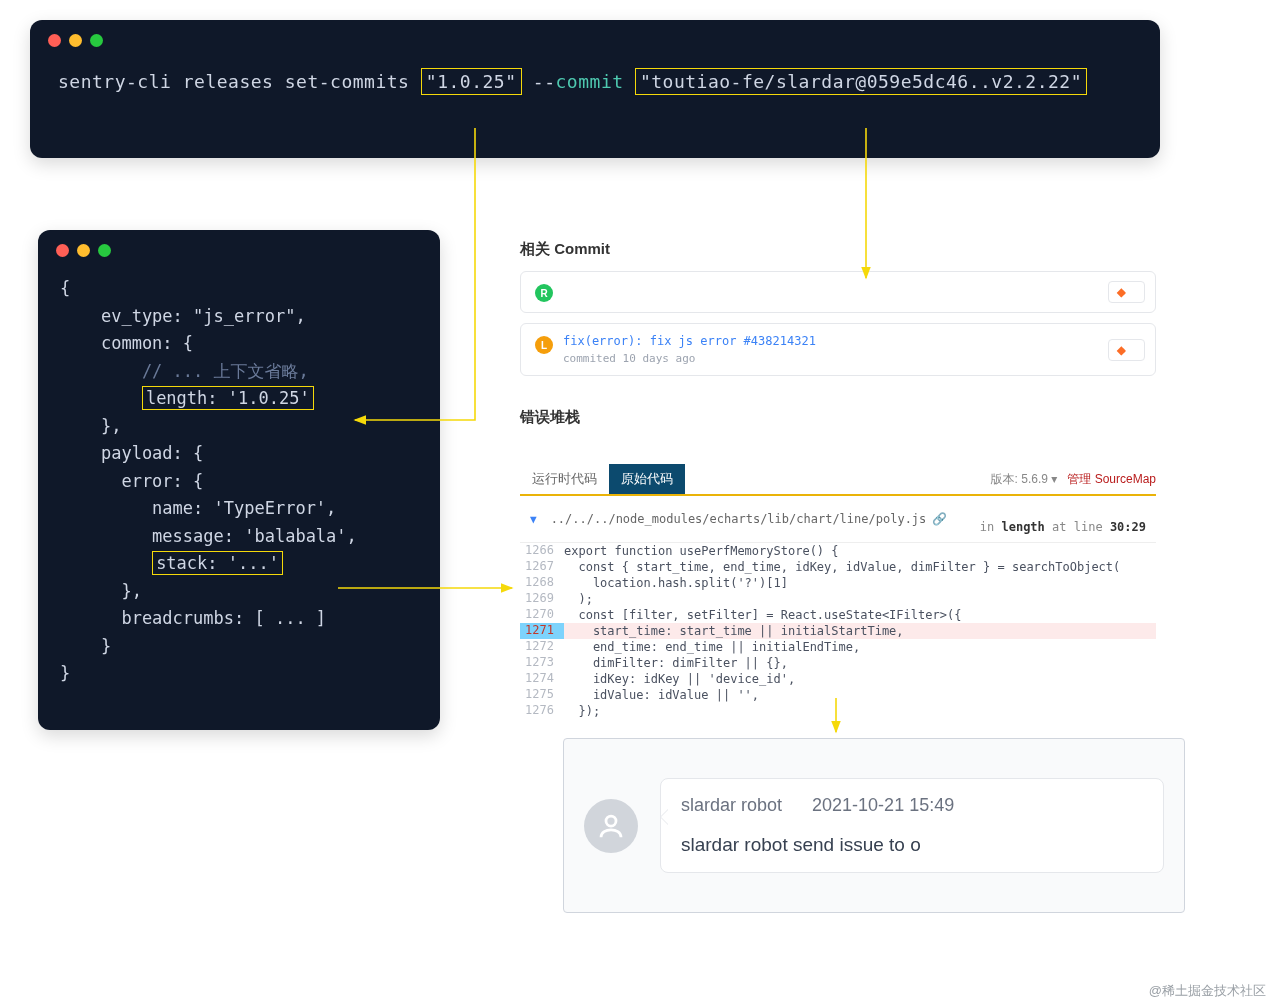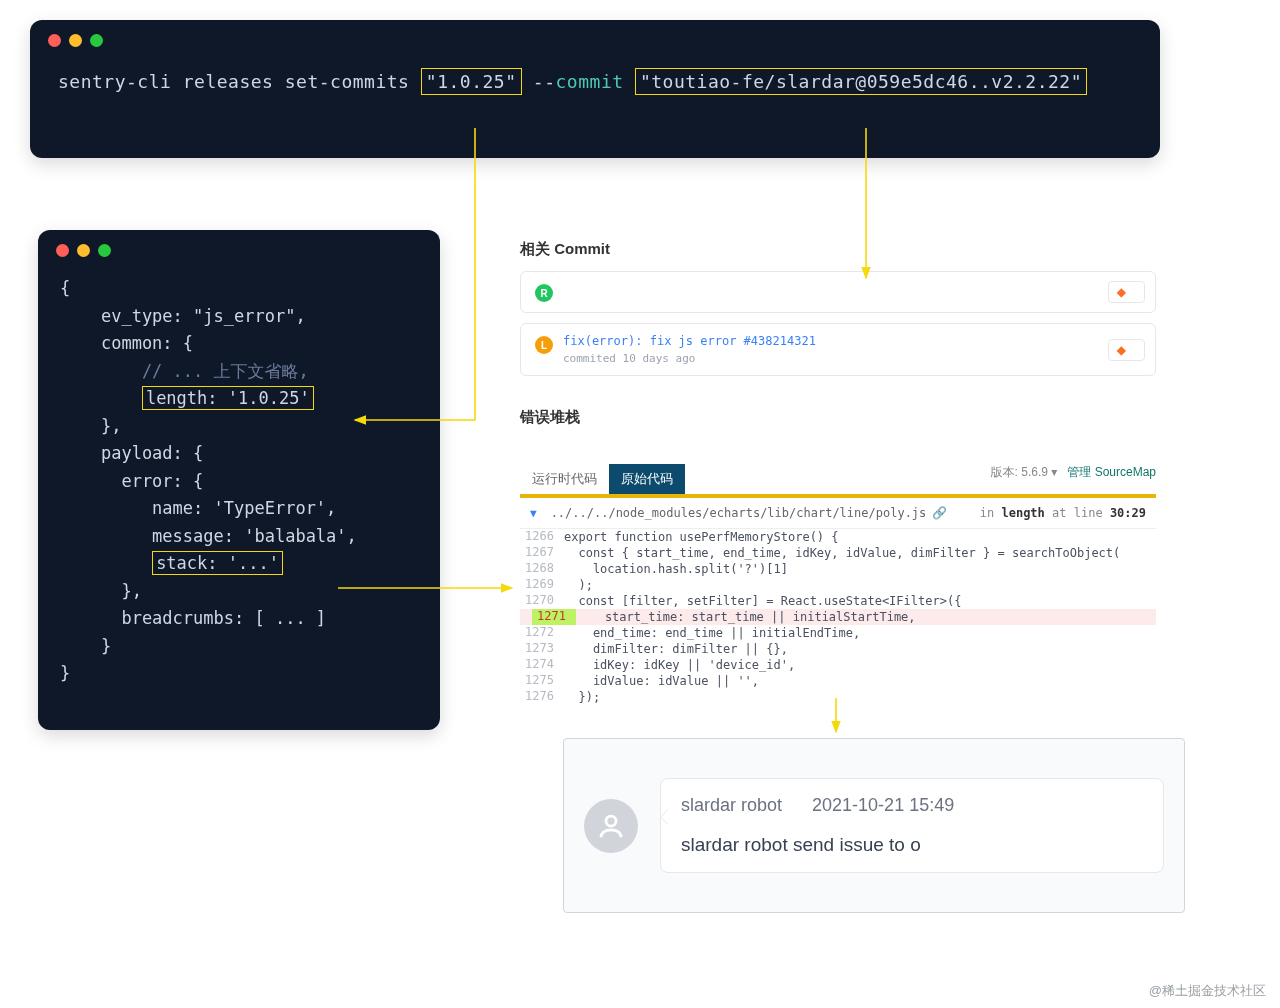--- a/index.html
+++ b/index.html
@@ -65,44 +65,44 @@
   .commit-title { color: #3b82f6; font-family: ui-monospace, monospace; }
   .commit-meta { color: #9ca3af; margin-top: 4px; font-family: ui-monospace, monospace; font-size: 11px; }
   .gitlab-badge {
     position: absolute; right: 10px; top: 50%; transform: translateY(-50%);
     border: 1px solid #e5e7eb; border-radius: 4px; padding: 3px 18px 3px 8px;
     display: flex; align-items: center;
   }
   .gitlab-badge .gl { color: #fc6d26; font-size: 12px; }
 
   
-  .tabs { display: flex; border-bottom: 4px solid #eab308; font-size: 13px; align-items: flex-start; margin-top: 37px; }
+  .tabs { display: flex; border-bottom: 2px solid #eab308; font-size: 13px; align-items: center; margin-top: 37px; }
   .tab { padding: 6px 12px; color: #666; cursor: pointer; }
   .tab.active { background: #0c4a6e; color: #fff; }
   .tabs .spacer { flex: 1; }
   .tabs .ver { color: #888; font-size: 12px; margin-right: 10px; }
-  .tabs .srcmap { color: #0f766e; font-size: 12px; }
+  .tabs .srcmap { color: #b91c1c; font-size: 12px; }
 
   .trace-head {
     display: flex; align-items: center; padding: 8px 10px;
     font-size: 12px; color: #444; border-bottom: 1px solid #eee;
     font-family: ui-monospace, monospace;
   }
   .trace-head .caret { color: #3b82f6; margin-right: 14px; font-size: 11px; }
   .trace-head .path { color: #666; flex: 1; }
   .trace-head .link-ic { color: #999; margin-left: 6px; }
-  .trace-head .loc { color: #888; }
+  .trace-head .loc { color: #888; margin-top: 16px; }
   .trace-head .loc b { color: #333; font-weight: 600; }
 
   .code-block { font-family: ui-monospace, monospace; font-size: 12px; }
   .code-row { display: flex; }
   .code-row .ln { width: 44px; text-align: right; padding-right: 10px; color: #b4b9c2; user-select: none; }
   .code-row .txt { flex: 1; white-space: pre; color: #4a5160; padding: 1px 0; }
   .code-row.err { background: #fdeaea; }
-  .code-row.err .ln { background: #bef264; color: #c0392b; margin-left: 12px; }
+  .code-row.err .ln { background: #7dd3fc; color: #c0392b; }
 
   
   #chat-card {
     position: absolute; left: 563px; top: 738px; width: 622px; height: 175px;
     border: 1px solid #d0d5dd; background: #f9fafb; border-radius: 4px;
     display: flex; align-items: center; gap: 22px; padding: 18px 20px;
   }
   .chat-avatar {
     width: 54px; height: 54px; border-radius: 50%; background: #d1d5db;
     display: flex; align-items: center; justify-content: center; font-size: 28px; color: #fff;

